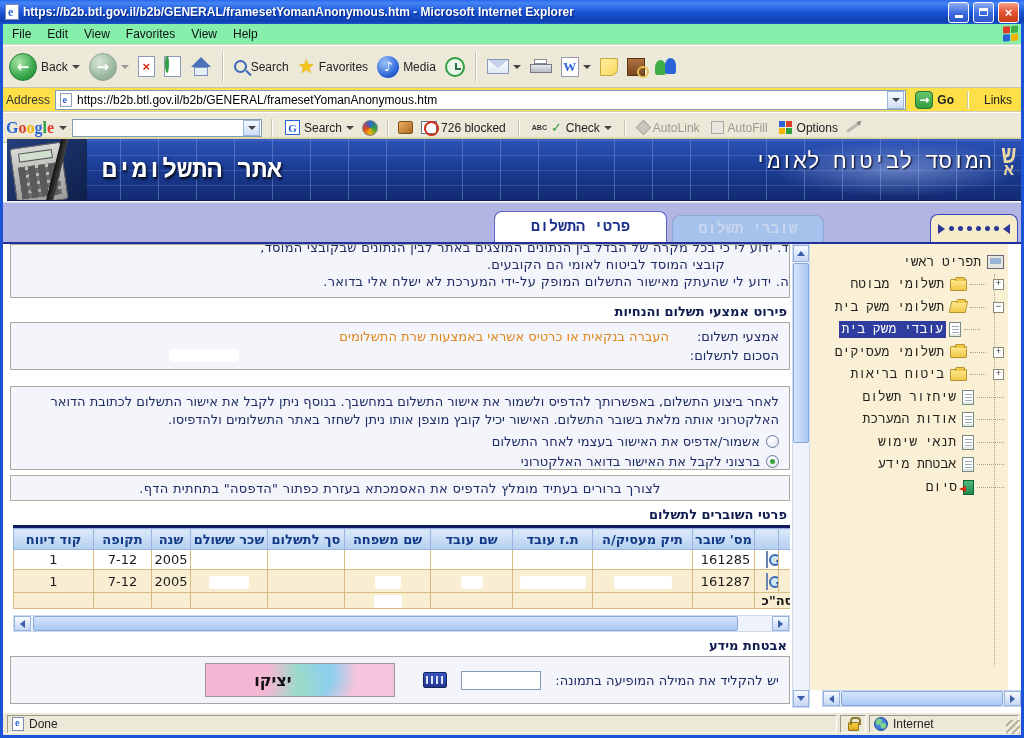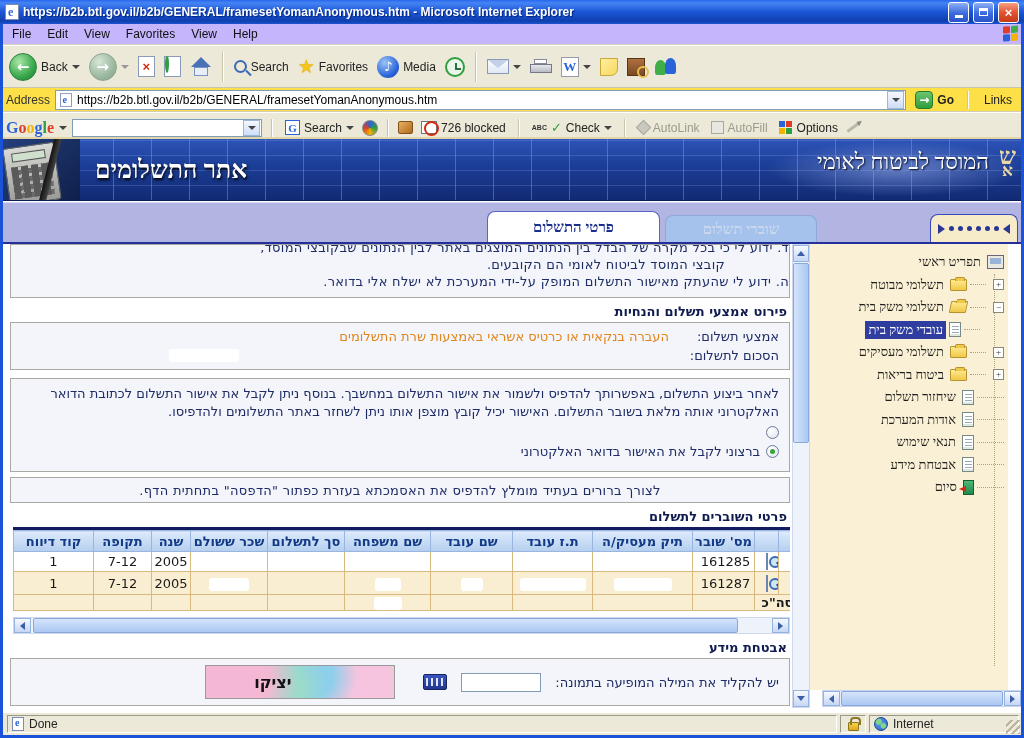--- a/index.html
+++ b/index.html
@@ -1,19 +1,19 @@
 <!DOCTYPE html>
 <html><head>
 <meta charset="utf-8">
 <style>
   *{box-sizing:border-box;margin:0;padding:0;}
   html,body{background:#777;}
   #window{position:relative;width:1024px;height:738px;background:#ffffff;overflow:hidden;
     font-family:"Liberation Sans",sans-serif;}
-  .he{font-family:Liberation Serif, serif;}
+  .he{font-family:Liberation Mono, monospace;margin-left:7px;}
 
   
   .frame{position:absolute;background:#1a52d8;z-index:60;pointer-events:none;}
   .frame.l{left:0;top:24px;width:3px;bottom:0;}
   .frame.r{right:0;top:24px;width:3px;bottom:0;}
   .frame.b{left:0;right:0;bottom:0;height:3px;}
 
   
   .titlebar{position:absolute;left:0;top:0;right:0;height:24px;display:flex;align-items:center;
     padding:0 5px;gap:4px;color:#fff;
@@ -22,21 +22,21 @@
   .ie-doc span{position:absolute;left:2px;top:0px;color:#2a63d9;font-weight:bold;font-size:12px;font-family:"Liberation Serif",serif;}
   .title-text{flex:1;font-size:12px;font-weight:bold;white-space:nowrap;overflow:hidden;text-shadow:1px 1px 1px #00227e;}
   .tbbtn{width:21px;height:21px;border:1px solid #fff;border-radius:3px;flex:none;display:flex;align-items:center;justify-content:center;color:#fff;font-size:11px;font-weight:bold;}
   .tbbtn.min,.tbbtn.max{background:linear-gradient(180deg,#8fb0f5,#3a6ade 55%,#2a55c8);}
   .tbbtn.close{background:linear-gradient(180deg,#f4a083,#e25432 50%,#c63a17);}
   .glyph-min{width:8px;height:3px;background:#fff;margin-top:9px;}
   .glyph-max{width:9px;height:8px;border:1px solid #fff;border-top-width:3px;}
   .glyph-close{font-size:13px;line-height:1;}
 
   
-  .menubar{position:absolute;left:0;top:24px;right:0;height:21px;background:#c4b5fd;display:flex;align-items:center;
+  .menubar{position:absolute;left:0;top:24px;right:0;height:21px;background:#86efac;display:flex;align-items:center;
     font-size:12px;color:#111;padding:0 4px;border-bottom:1px solid #d8d4c0;}
   .menubar .mi{padding:2px 8px;cursor:default;}
   .menubar .sp{flex:1;}
   .winflag{width:17px;height:17px;display:grid;grid-template-columns:7px 7px;grid-template-rows:7px 7px;gap:1px;transform:skewY(-4deg);}
   .winflag i{display:block;border-radius:1px;}
   .winflag i:nth-child(1){background:#e03c2c;}.winflag i:nth-child(2){background:#3fae49;}
   .winflag i:nth-child(3){background:#2a63d9;}.winflag i:nth-child(4){background:#f3b300;}
 
   
   .toolbar{position:absolute;left:0;top:45px;right:0;height:43px;background:#ece9d8;display:flex;align-items:center;
@@ -553,24 +553,25 @@
       <div class="kv">
         <span class="k">אמצעי תשלום:</span>
         <span class="v">העברה בנקאית או כרטיס אשראי באמצעות שרת התשלומים</span>
       </div>
       <div class="kv">
         <span class="k">הסכום לתשלום:</span>
         <span class="redact" style="width:70px;margin-right:430px;"></span>
       </div>
     </div>
 
-    <div class="cbox" style="margin-top:8px;padding:6px 10px 12px;">
+    <div class="cbox" style="margin-top:16px;padding:6px 10px 0;">
       <div class="para">לאחר ביצוע התשלום, באפשרותך להדפיס ולשמור את אישור התשלום במחשבך. בנוסף ניתן לקבל את אישור התשלום לכתובת הדואר האלקטרוני אותה מלאת בשובר התשלום. האישור יכיל קובץ מוצפן אותו ניתן לשחזר באתר התשלומים ולהדפיסו.</div>
       <div class="radiorow">
         <span class="radio"></span>
+        <span>אשמור/אדפיס את האישור בעצמי לאחר התשלום</span>
       </div>
       <div class="radiorow">
         <span class="radio sel"></span>
         <span>ברצוני לקבל את האישור בדואר האלקטרוני</span>
       </div>
     </div>
 
     <div class="cbox noteline" style="margin-top:5px;">לצורך ברורים בעתיד מומלץ להדפיס את האסמכתא בעזרת כפתור "הדפסה" בתחתית הדף.</div>
 
     <div class="sect-title">פרטי השוברים לתשלום</div>

